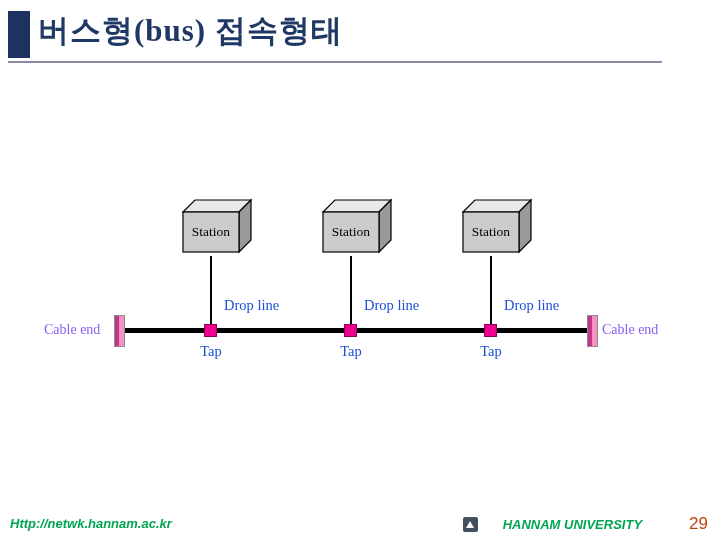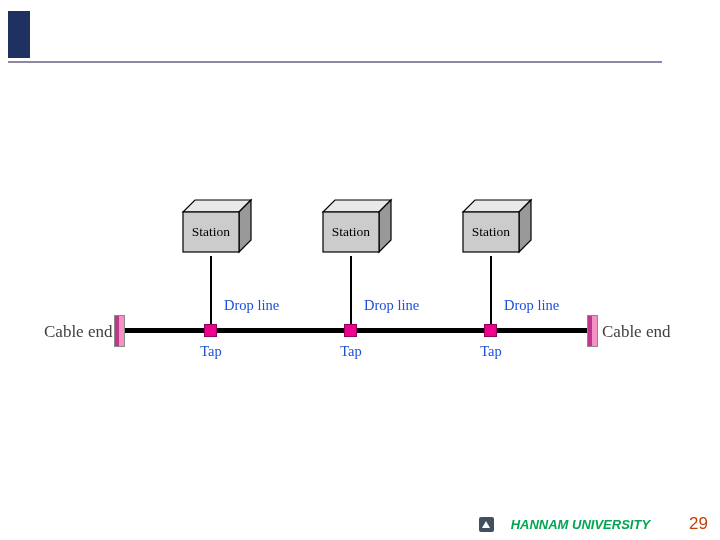--- a/index.html
+++ b/index.html
@@ -53,33 +53,33 @@
     position:absolute; top:343px; width:44px; text-align:center;
     font-size:14.5px; color:#1d4ed8;
   }
 
   .cable-end-bar {
     position:absolute; top:315px; width:11px; height:32px;
     background:linear-gradient(to right,#c0368b 0 45%,#f492c4 45% 100%);
     border:1px solid #8c8c8c; box-sizing:border-box;
   }
   .cable-end-label {
-    position:absolute; top:322px; font-size:17px; color:#404040; white-space:nowrap;
+    position:absolute; top:322px; font-size:14px; color:#8b5cf6; white-space:nowrap;
   }
 
   
   .footer-url {
     position:absolute; left:10px; bottom:9px;
     font-family:"Liberation Sans",sans-serif;
     font-size:13px; font-weight:bold; font-style:italic; color:#00a651;
     white-space:nowrap;
   }
   .footer-right {
     position:absolute; right:12px; bottom:6px;
-    display:flex; align-items:center; gap:17px;
+    display:flex; align-items:center; gap:25px;
   }
   .hannam-logo {
     width:15px; height:15px; background:#41505f; border-radius:2px;
     position:relative; flex:none;
   }
   .hannam-logo::after {
     content:""; position:absolute; left:3.5px; top:4px;
     width:0; height:0;
     border-left:4px solid transparent; border-right:4px solid transparent;
     border-bottom:7px solid #ffffff;
@@ -93,20 +93,21 @@
     font-family:"Liberation Sans",sans-serif;
     font-size:17px; color:#c2410c; margin-left:22px;
   }
 </style>
 </head>
 <body>
 
 <div id="slide">
 
   <div class="title-bar-block"></div>
+  <div class="slide-title">버스형(bus) 접속형태</div>
   <div class="title-underline"></div>
 
   <div class="diagram">
 
     <div class="station-group" style="left:181px; top:198px;">
       <svg width="72" height="58" viewBox="0 0 72 58">
         <polygon points="2,14 14,2 70,2 58,14" fill="#e9e9e9" stroke="#000" stroke-width="1.2"></polygon>
         <polygon points="58,14 70,2 70,42 58,54" fill="#999999" stroke="#000" stroke-width="1.2"></polygon>
         <rect x="2" y="14" width="56" height="40" fill="#cccccc" stroke="#000" stroke-width="1.2"></rect>
       </svg>
@@ -149,19 +150,20 @@
     <div class="tap-label" style="left:329px;">Tap</div>
     <div class="tap-label" style="left:469px;">Tap</div>
 
     <div class="cable-end-bar" style="left:114px;"></div>
     <div class="cable-end-bar" style="left:587px;"></div>
     <div class="cable-end-label" style="left:44px;">Cable end</div>
     <div class="cable-end-label" style="left:602px;">Cable end</div>
 
   </div>
 
+  <div class="footer-url">Http://netwk.hannam.ac.kr</div>
   <div class="footer-right">
     <div class="hannam-logo"></div>
     <div class="university-name">HANNAM UNIVERSITY</div>
     <div class="page-number">29</div>
   </div>
 
 </div>
 
 </body></html>

